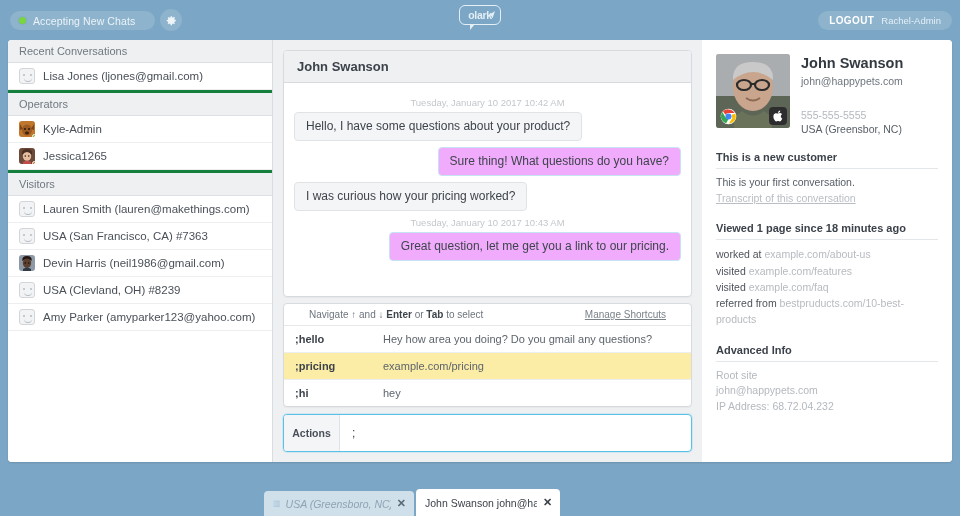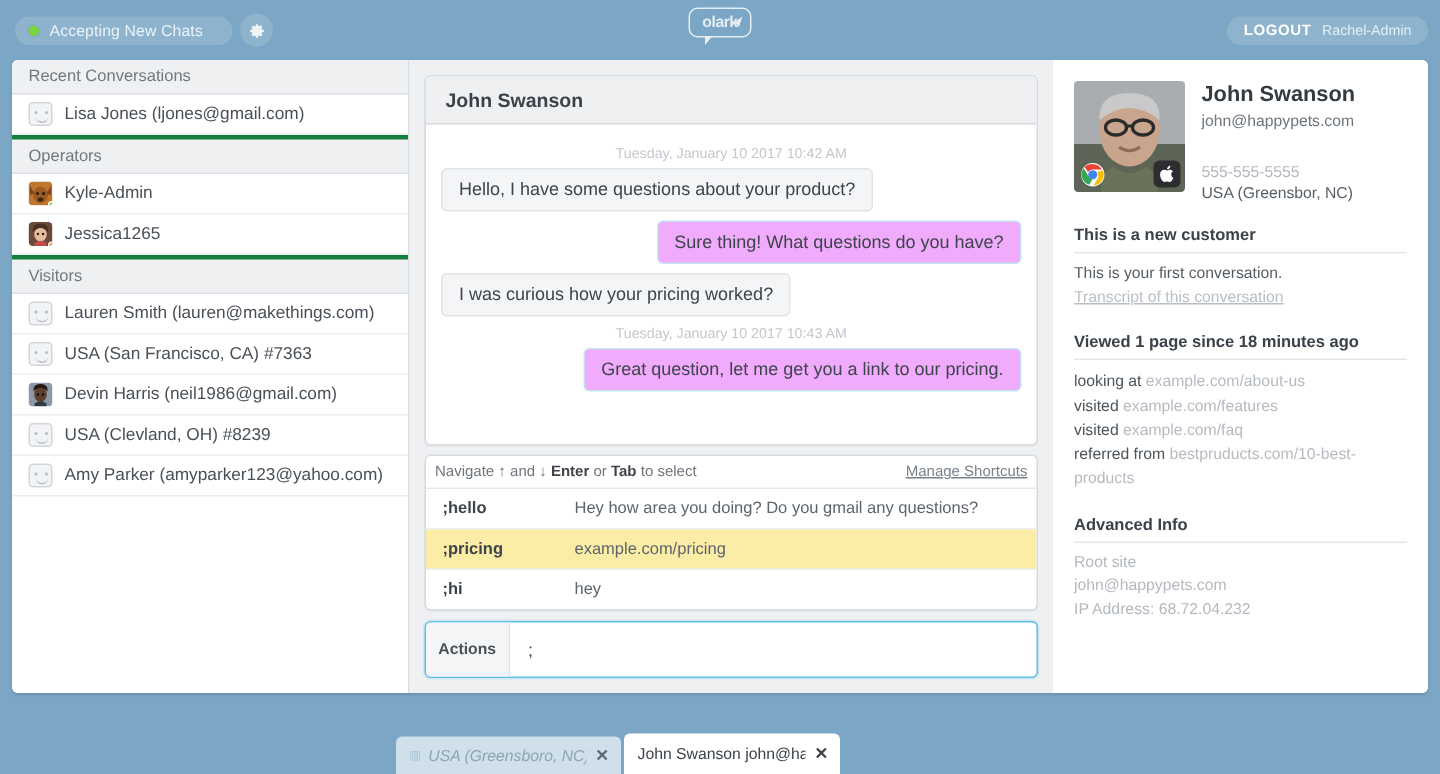--- a/index.html
+++ b/index.html
@@ -189,21 +189,21 @@
   .shortcuts {
     margin-top: 6px;
     background: #fff;
     border: 1px solid #d7dbe0;
     border-radius: 4px;
     overflow: hidden;
     box-shadow: 0 1px 1px rgba(0,0,0,.04);
   }
   .sc-hint {
     display: flex; align-items: center; justify-content: space-between;
-    padding: 5px 6px;
+    padding: 5px 25px;
     border-bottom: 1px solid #e6e9ec;
     font-size: 10px; color: #6e757d;
   }
   .sc-hint b { color: #3e444b; }
   .sc-manage {
     font-size: 10px; color: #7a8289;
     text-decoration: underline; cursor: pointer;
   }
   .sc-row {
     display: flex; align-items: center;
@@ -525,21 +525,21 @@
     </div>
 
     <div class="sec-title">This is a new customer</div>
     <div class="sec-body">
       <div>This is your first conversation.</div>
       <span class="linkline">Transcript of this conversation</span>
     </div>
 
     <div class="sec-title">Viewed 1 page since 18 minutes ago</div>
     <div class="sec-body" id="pagelist">
-        <div class="pageline"><span>looking at</span> <span class="u">example.com/about-us</span></div>
+        <div class="pageline"><span>worked at</span> <span class="u">example.com/about-us</span></div>
         <div class="pageline"><span>visited</span> <span class="u">example.com/features</span></div>
         <div class="pageline"><span>visited</span> <span class="u">example.com/faq</span></div>
         <div class="pageline"><span>referred from</span> <span class="u">bestpruducts.com/10-best-products</span></div>
       </div>
 
     <div class="sec-title">Advanced Info</div>
     <div class="sec-body" id="advlist">
         <div class="muted">Root site</div>
         <div class="muted">john@happypets.com</div>
         <div class="muted">IP Address: 68.72.04.232</div>

